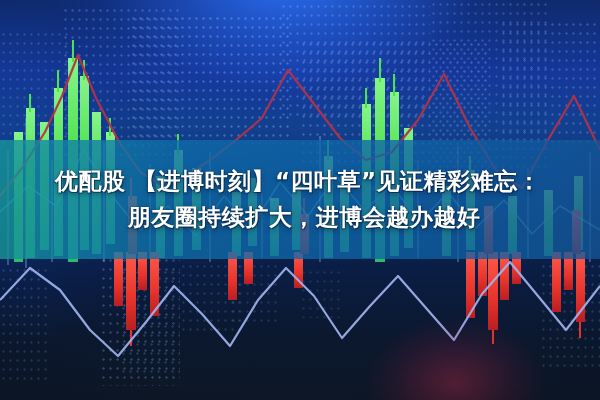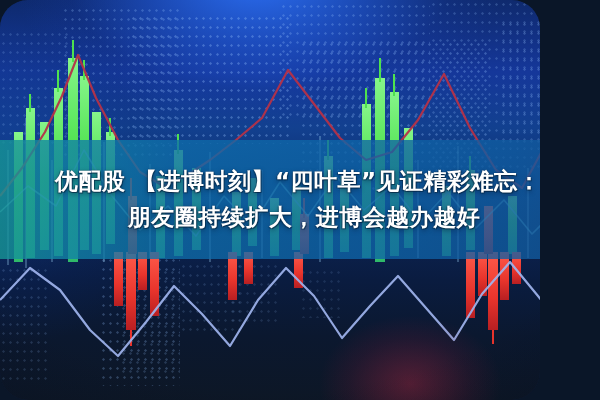--- a/index.html
+++ b/index.html
@@ -1,22 +1,21 @@
 <!DOCTYPE html>
 <html><head>
 <meta charset="utf-8">
 <style>
   html,body{margin:0;padding:0;background:#0a1628;}
   #stage{
     position:relative;
-    width:540px;height:400px;
+    width:600px;height:400px;
     overflow:hidden;
     font-family:"DejaVu Sans","Liberation Sans",sans-serif;
     background:#0d1b3a;
-    border-radius:28px;
   }
 
   
   .layer{position:absolute;inset:0;}
 
   #bg-base{
     background:
       linear-gradient(180deg,
         #0f2a6e 0%,
         #15379a 18%,

